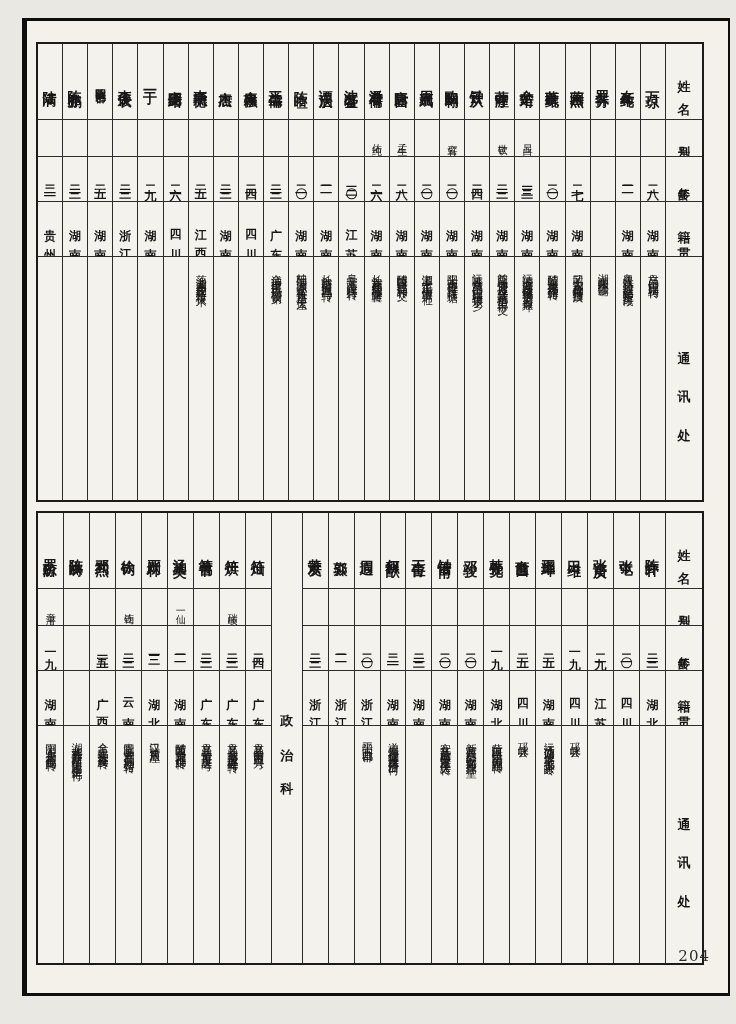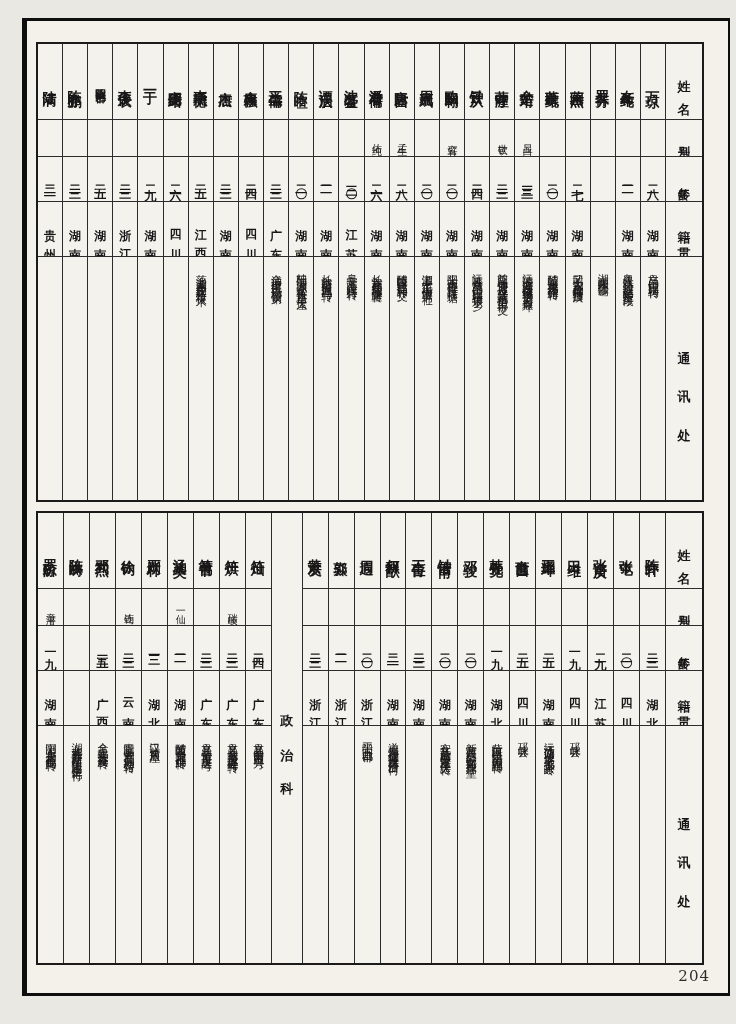--- a/index.html
+++ b/index.html
@@ -50,21 +50,21 @@
   .addr .v   { font-size:11px; letter-spacing:2px; font-weight:500; }
   .header .v { font-weight:700; }
   .header .name .v   { font-size:13px; letter-spacing:1.7em; margin-bottom:-1.7em; }
   .header .alias .v  { font-size:12px; letter-spacing:2px; }
   .header .age .v    { font-size:12px; letter-spacing:2px; }
   .header .native .v { font-size:13px; letter-spacing:1.2em; margin-bottom:-1.2em; }
   .header .cell.addr { align-items:center; padding-top:0; }
   .header .addr .v   { font-size:13px; letter-spacing:3em; margin-bottom:-3em; }
   .divider-label { font-size:13px; letter-spacing:2.6em; margin-bottom:-2.6em; font-weight:600; }
   .pagenum {
-    position:absolute; right:18px; bottom:8px;
+    position:absolute; right:18px; bottom:28px;
     font-family:"DejaVu Serif","Liberation Serif",serif;
     font-size:15px; color:#2d2d2d; letter-spacing:1px;
   }
 </style>
 </head>
 <body>
 
 <div class="frame">
 
   <div class="vtable top">

